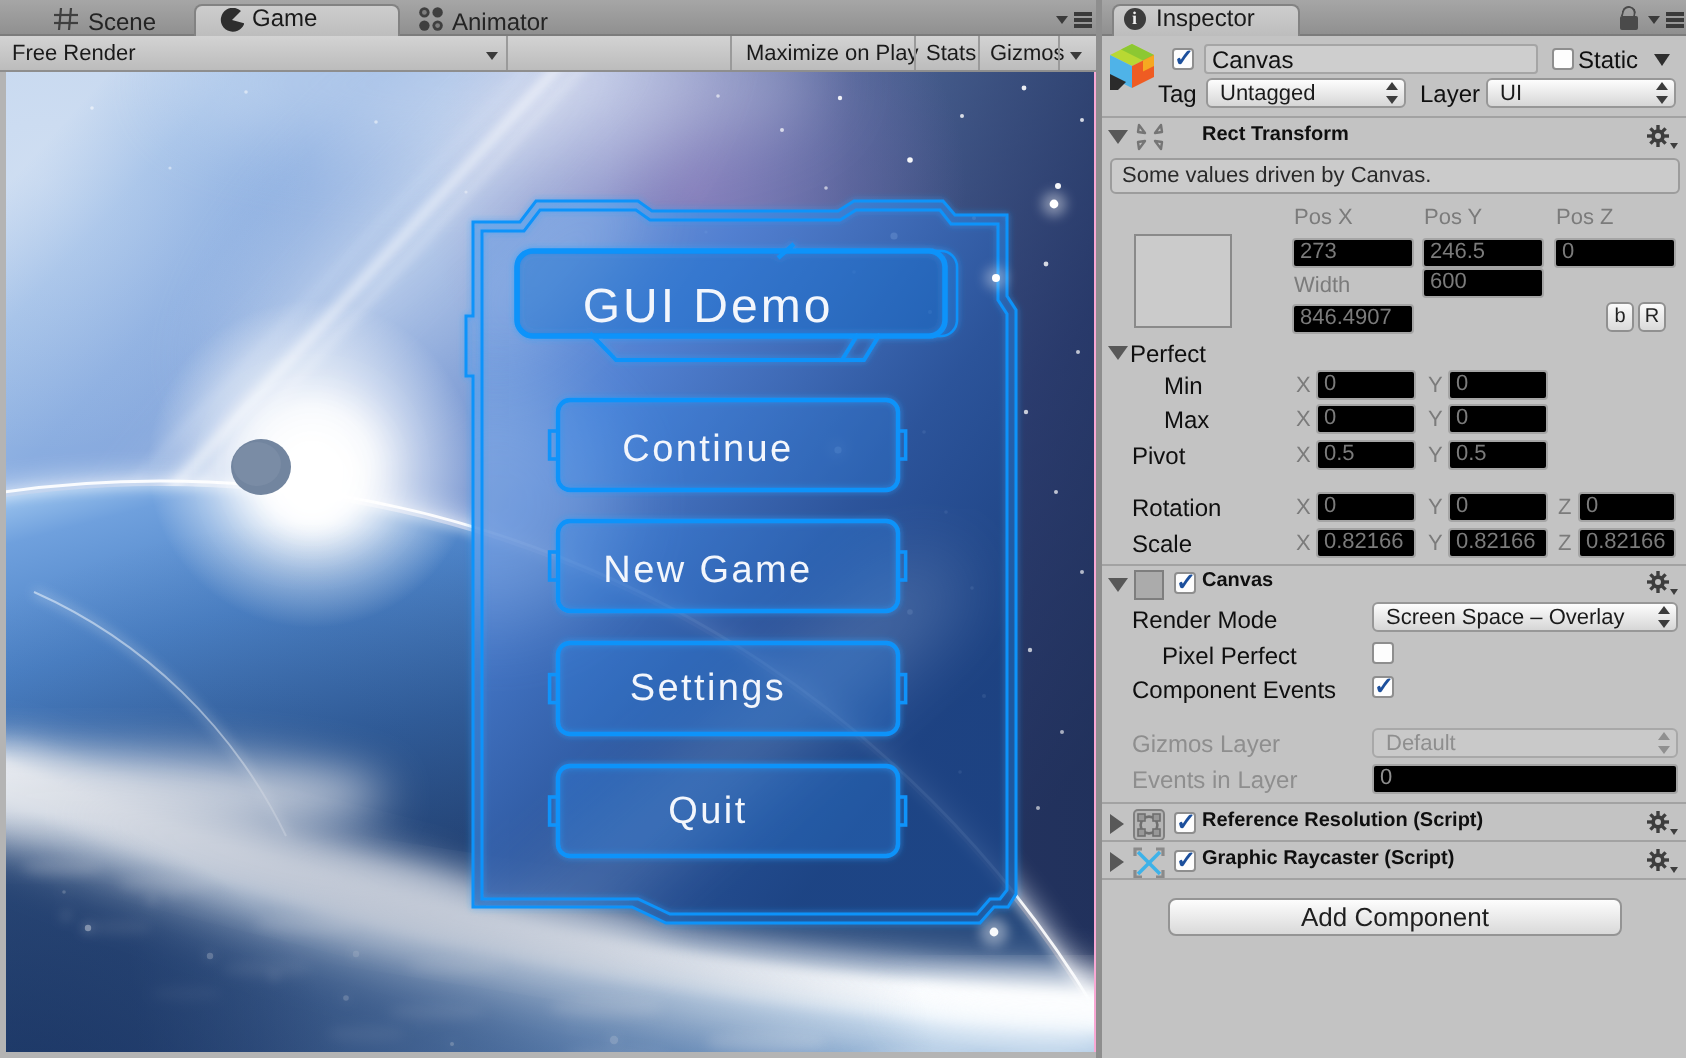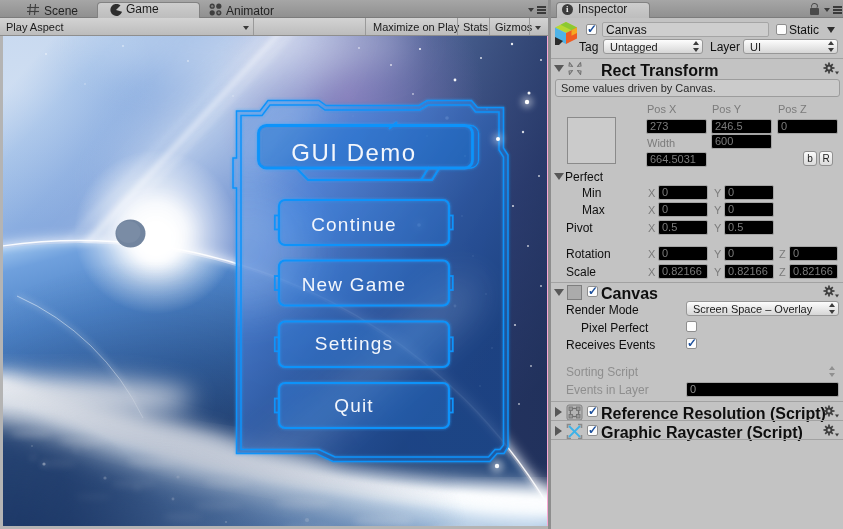--- a/index.html
+++ b/index.html
@@ -15,21 +15,21 @@
 #gtoolbar .t{position:absolute;top:3px;font-size:11px;color:#1a1a1a;white-space:nowrap}
 .vsep{position:absolute;top:0;width:1px;height:17px;background:#9a9a9a}
 
 #gameview{position:absolute;left:3px;top:36px;width:572px;height:490px;background:#f9a8d4}
 #gamebottom{position:absolute;left:0;top:526px;width:548px;height:3px;background:#b4b4b4}
 #leftedge{position:absolute;left:0;top:36px;width:3px;height:493px;background:#b4b4b4}
 #divider{position:absolute;left:548px;top:0;width:3px;height:529px;background:#8e8e8e}
 
 #inspector{position:absolute;left:551px;top:18px;width:292px;height:511px;background:#c3c3c3}
 .lbl{position:absolute;font-size:12px;color:#0f0f0f;white-space:nowrap}
-.blbl{position:absolute;font-size:16px;font-weight:bold;color:#0f0f0f;white-space:nowrap}
+.blbl{position:absolute;font-size:10px;font-weight:bold;color:#0f0f0f;white-space:nowrap}
 .glbl{position:absolute;font-size:12px;color:#8e8e8e;white-space:nowrap}
 .slbl{position:absolute;font-size:11px;color:#7b7b7b;white-space:nowrap}
 .fld{position:absolute;background:#000000;border:1px solid #a5a5a5;border-radius:2px;font-size:11px;color:#7b7b7b;padding:0 3px;box-sizing:border-box;line-height:13px;height:15px;overflow:hidden}
 .drop{position:absolute;background:linear-gradient(#fdfdfd,#d6d6d6);border:1px solid #979797;border-radius:3px;font-size:11px;color:#1a1a1a;padding:1px 6px;box-sizing:border-box;height:15px;line-height:12px;overflow:hidden}
 .dropd{position:absolute;background:#c9c9c9;border:1px solid #a8a8a8;border-radius:3px;font-size:11px;color:#8e8e8e;padding:1px 6px;box-sizing:border-box;height:15px;line-height:12px;overflow:hidden}
 .chk{position:absolute;width:11px;height:11px;background:#fdfdfd;border:1px solid #8e8e8e;border-radius:2px;box-sizing:border-box}
 .chk.on::after{content:"\2713";position:absolute;left:0px;top:-3px;font-size:12px;font-weight:bold;color:#1c4f9c}
 .fold{position:absolute;width:0;height:0;border-left:5px solid transparent;border-right:5px solid transparent;border-top:7px solid #585858}
 .foldr{position:absolute;width:0;height:0;border-top:5px solid transparent;border-bottom:5px solid transparent;border-left:7px solid #585858}
 .hsep{position:absolute;left:0;width:292px;height:1px;background:#a2a2a2}
@@ -67,21 +67,21 @@
   <g fill="#7e7e7e">
       <circle cx="3.2" cy="3.2" r="1.2"></circle>
       <circle cx="9.8" cy="9.8" r="1.2"></circle>
     </g>
 </svg>
 <div class="dimtxt" style="left:226px">Animator</div>
 <div style="position:absolute;left:528px;top:8px;border-left:3.5px solid transparent;border-right:3.5px solid transparent;border-top:4px solid #3a3a3a"></div>
 <div style="position:absolute;left:537px;top:6px;width:9px;height:1.6px;background:#3a3a3a;box-shadow:0 3px #3a3a3a,0 6px #3a3a3a"></div>
 
 <div id="gtoolbar">
-  <div class="t" style="left:6px">Play Aspect</div>
+  <div class="t" style="left:6px">Free Render</div>
   <div style="position:absolute;left:243px;top:8px;border-left:3px solid transparent;border-right:3px solid transparent;border-top:4px solid #3a3a3a"></div>
   <div class="vsep" style="left:253px"></div>
   <div class="vsep" style="left:365px"></div>
   <div class="t" style="left:373px">Maximize on Play</div>
   <div class="vsep" style="left:457px"></div>
   <div class="t" style="left:463px">Stats</div>
   <div class="vsep" style="left:489px"></div>
   <div class="t" style="left:495px">Gizmos</div>
   <div class="vsep" style="left:529px"></div>
   <div style="position:absolute;left:535px;top:8px;border-left:3.5px solid transparent;border-right:3.5px solid transparent;border-top:4px solid #3a3a3a"></div>
@@ -431,21 +431,21 @@
   <div style="position:absolute;left:16px;top:99px;width:49px;height:47px;background:#cbcbcb;border:1px solid #8a8a8a;box-sizing:border-box"></div>
 
   <div class="slbl" style="left:96px;top:85px">Pos X</div>
   <div class="slbl" style="left:161px;top:85px">Pos Y</div>
   <div class="slbl" style="left:227px;top:85px">Pos Z</div>
   <div class="fld" style="left:95px;top:101px;width:61px">273</div>
   <div class="fld" style="left:160px;top:101px;width:61px">246.5</div>
   <div class="fld" style="left:226px;top:101px;width:61px">0</div>
   <div class="slbl" style="left:96px;top:119px">Width</div>
   <div class="slbl" style="left:161px;top:119px">Height</div>
-  <div class="fld" style="left:95px;top:134px;width:61px">664.5031</div>
+  <div class="fld" style="left:95px;top:134px;width:61px">846.4907</div>
   <div class="fld" style="left:160px;top:116px;width:61px">600</div>
   <div style="position:absolute;left:252px;top:133px;width:14px;height:15px;background:linear-gradient(#fbfbfb,#dadada);border:1px solid #909090;border-radius:3px;box-sizing:border-box;font-size:10px;color:#222;text-align:center;line-height:13px">b</div>
   <div style="position:absolute;left:268px;top:133px;width:14px;height:15px;background:linear-gradient(#fbfbfb,#dadada);border:1px solid #909090;border-radius:3px;box-sizing:border-box;font-size:10px;color:#222;text-align:center;line-height:13px">R</div>
 
   <div class="fold" style="left:3px;top:155px"></div>
   <div class="lbl" style="left:14px;top:152px">Perfect</div>
   <div class="lbl" style="left:31px;top:168px">Min</div>
   <div class="slbl" style="left:97px;top:169px">X</div>
   <div class="fld" style="left:107px;top:167px;width:50px">0</div>
   <div class="slbl" style="left:163px;top:169px">Y</div>
@@ -492,23 +492,24 @@
         </g>
     <circle cx="6" cy="6" r="1.5" fill="#c3c3c3"></circle>
     <polygon points="12,9.5 16,9.5 14,12.5"></polygon>
       </g>
   </svg>
   <div class="lbl" style="left:15px;top:285px">Render Mode</div>
   <div class="drop" style="left:135px;top:283px;width:153px">Screen Space – Overlay</div>
   <div class="updn" style="left:278px;top:285px"></div>
   <div class="lbl" style="left:30px;top:303px">Pixel Perfect</div>
   <div class="chk" style="left:135px;top:303px"></div>
-  <div class="lbl" style="left:15px;top:320px">Receives Events</div>
+  <div class="lbl" style="left:15px;top:320px">Component Events</div>
   <div class="chk on" style="left:135px;top:320px"></div>
-  <div class="glbl" style="left:15px;top:347px">Sorting Script</div>
+  <div class="glbl" style="left:15px;top:347px">Gizmos Layer</div>
+  <div class="dropd" style="left:135px;top:346px;width:153px">Default</div>
   <div class="updn dim" style="left:278px;top:348px"></div>
   <div class="glbl" style="left:15px;top:365px">Events in Layer</div>
   <div class="fld" style="left:135px;top:364px;width:153px;color:#8e8e8e">0</div>
 
   <div class="hsep" style="top:383px"></div>
 
   <div class="foldr" style="left:4px;top:389px"></div>
   <svg class="abs" style="left:15px;top:386px" width="17" height="17" viewBox="0 0 17 17">
     <rect x="1" y="1" width="15" height="15" rx="2" fill="#b5b5b5" stroke="#808080"></rect>
     <circle cx="8.5" cy="8.5" r="4.2" fill="none" stroke="#6f6f6f" stroke-width="1.3"></circle>
@@ -557,13 +558,14 @@
           <line x1="0.5" y1="6" x2="11.5" y2="6"></line>
           <line x1="2.2" y1="2.2" x2="9.8" y2="9.8"></line>
           <line x1="9.8" y1="2.2" x2="2.2" y2="9.8"></line>
         </g>
     <circle cx="6" cy="6" r="1.5" fill="#c3c3c3"></circle>
     <polygon points="12,9.5 16,9.5 14,12.5"></polygon>
       </g>
   </svg>
   <div class="hsep" style="top:421px"></div>
 
+  <div style="position:absolute;left:33px;top:431px;width:227px;height:19px;background:linear-gradient(#fdfdfd,#d9d9d9);border:1px solid #949494;border-radius:4px;box-sizing:border-box;font-size:13px;color:#1e1e1e;text-align:center;line-height:17px">Add Component</div>
 </div>
 
 </body></html>

